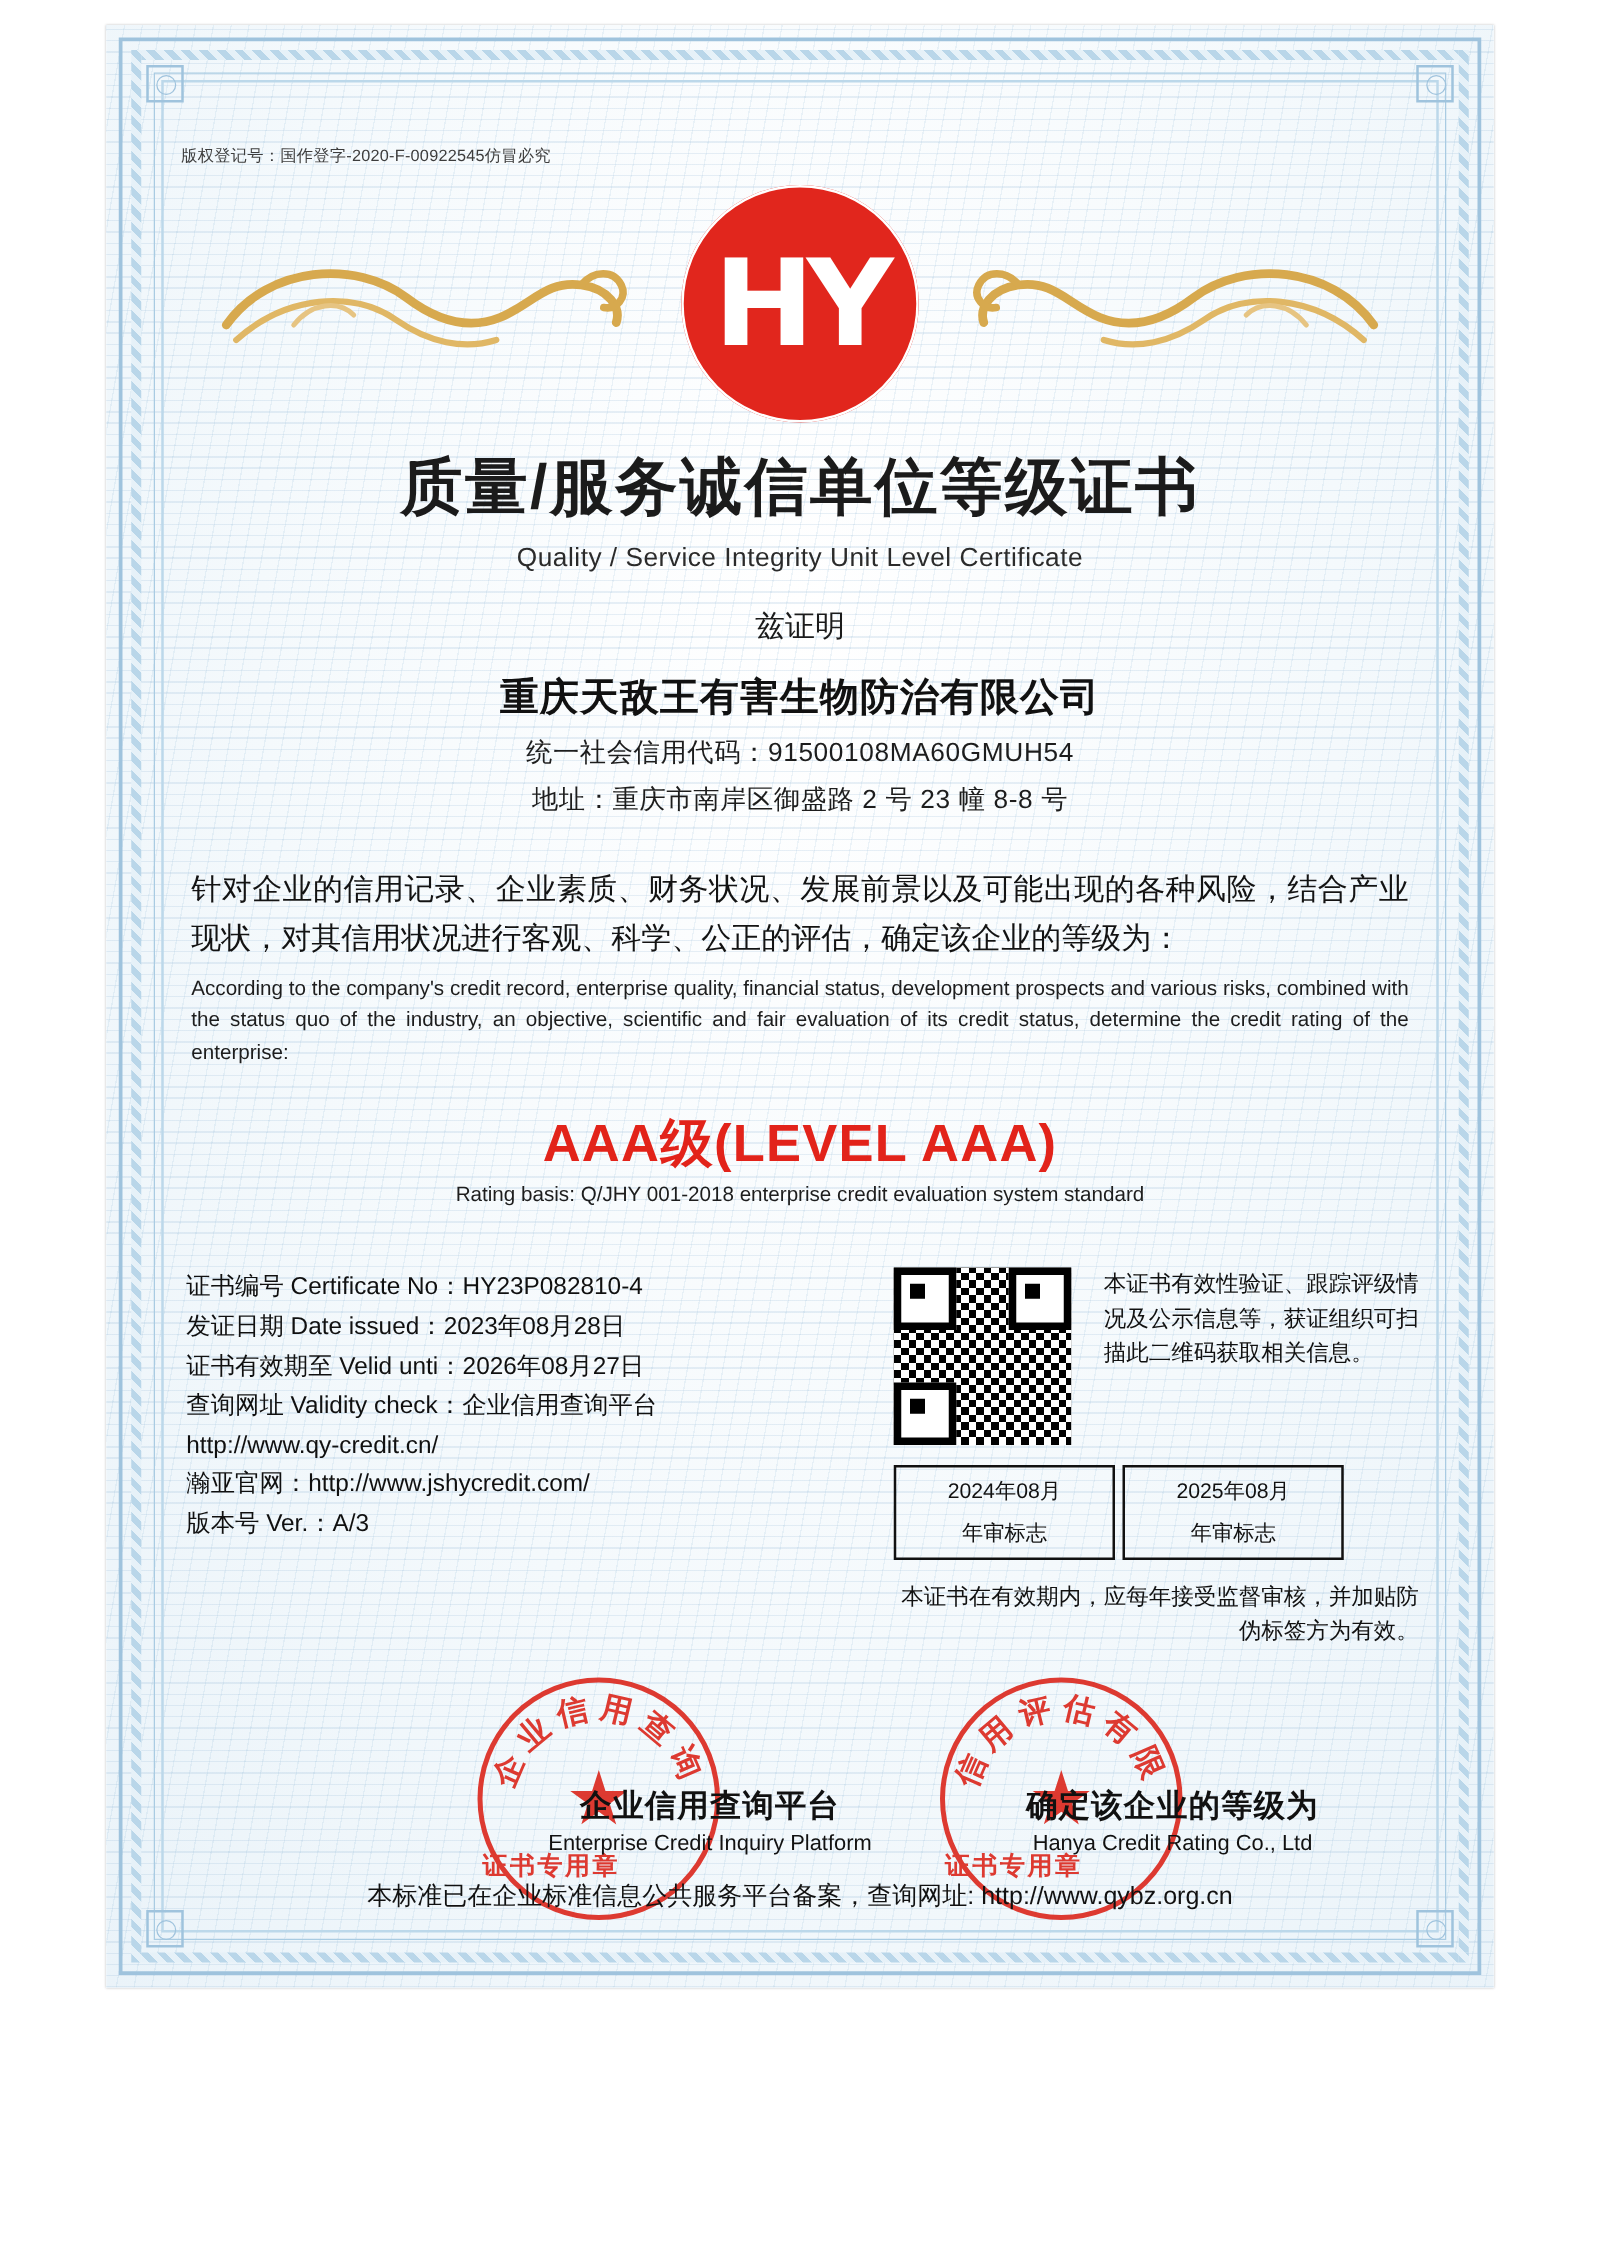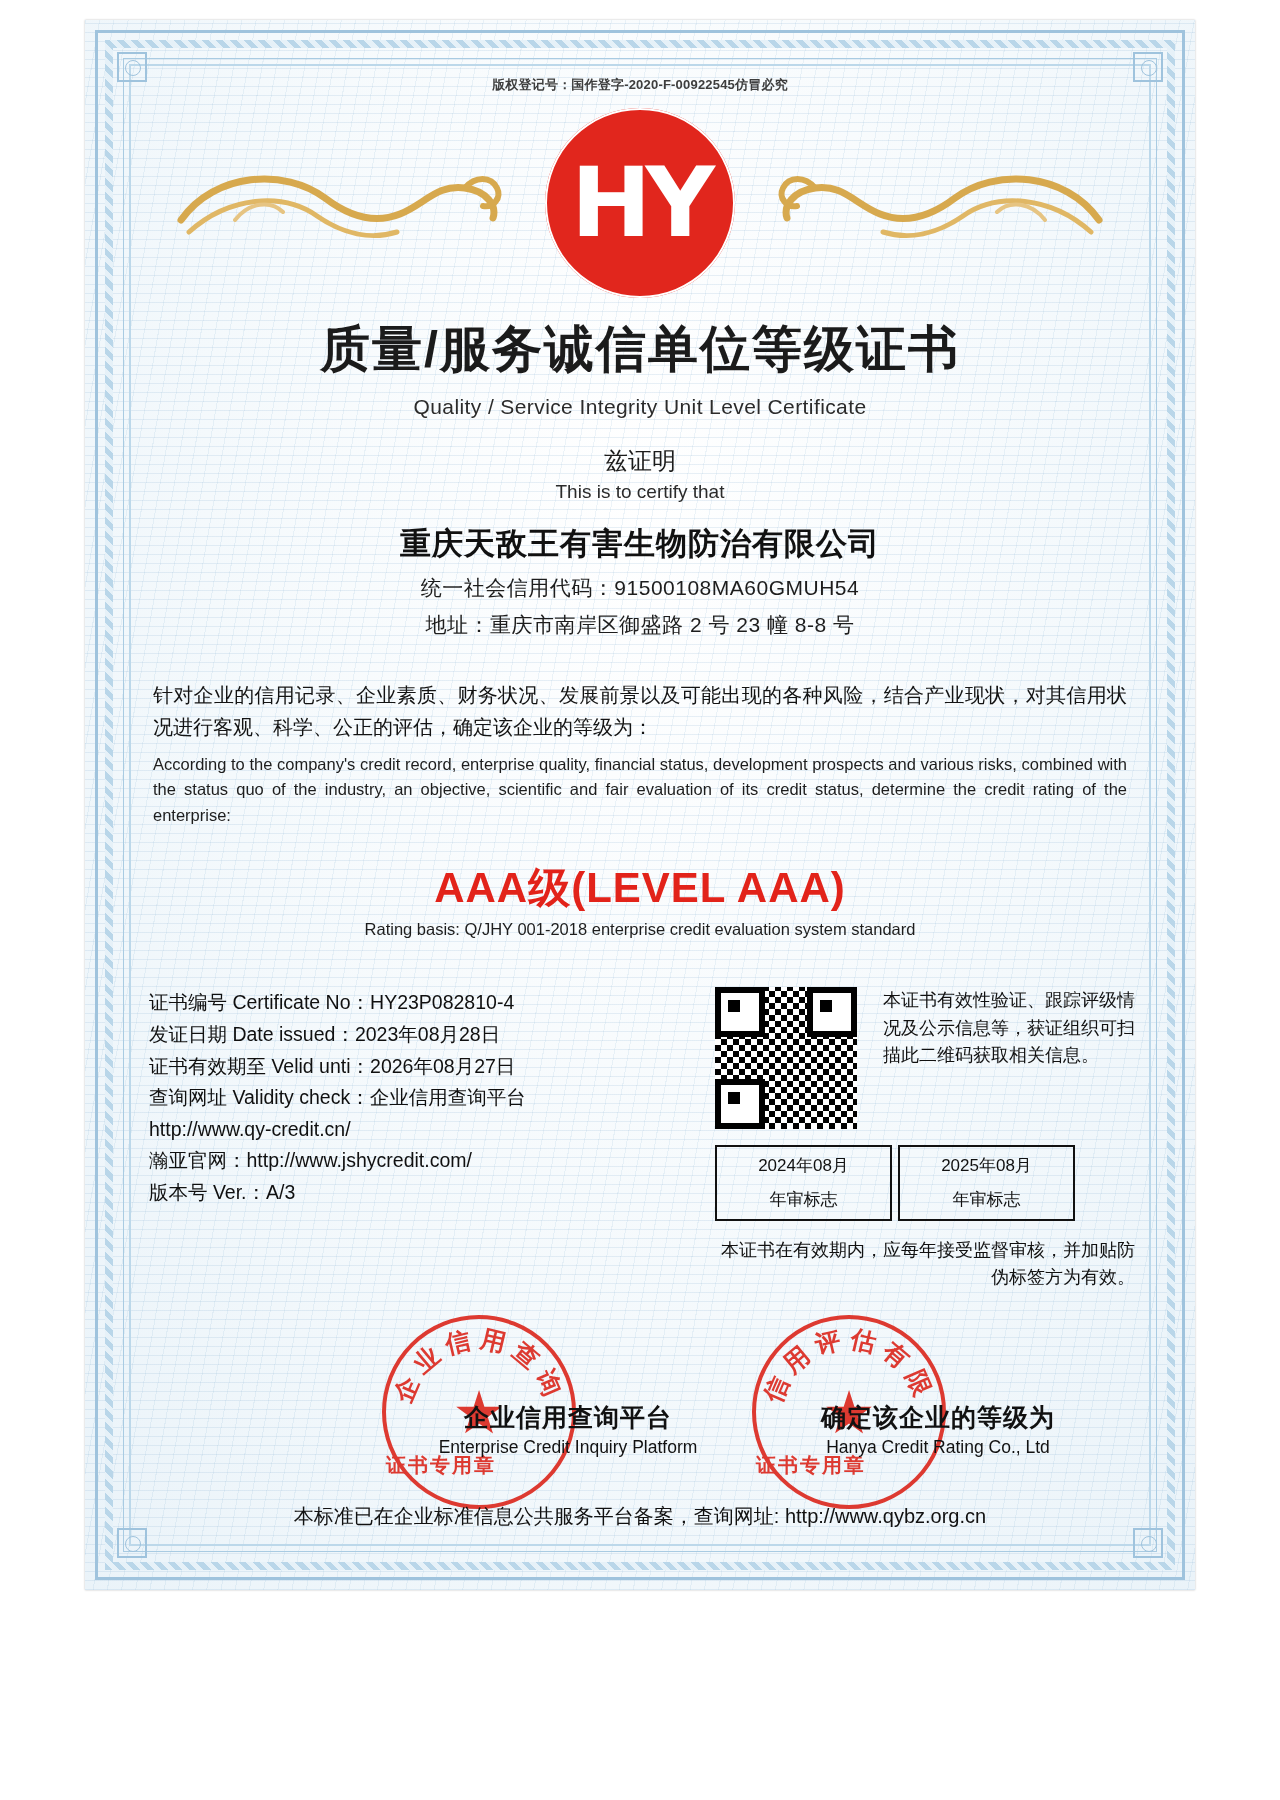--- a/index.html
+++ b/index.html
@@ -86,25 +86,24 @@
   .corner.tr { right: 32px; top: 32px; }
   .corner.bl { left: 32px; bottom: 32px; }
   .corner.br { right: 32px; bottom: 32px; }
 
   .content {
     position: absolute;
     left: 60px; right: 60px; top: 56px; bottom: 52px;
   }
 
   .copyright-line {
-    text-align: center;
     font-size: 13px;
     color: #3d3d3d;
     letter-spacing: .2px;
-    font-weight: bold;
+    margin-top: 40px;
   }
 
   
   .logo-row {
     position: relative;
     height: 210px;
     margin-top: 6px;
   }
   .flourish {
     position: absolute;
@@ -177,21 +176,21 @@
     margin-top: 9px;
     letter-spacing: .5px;
   }
 
   
   .body-block {
     margin-top: 40px;
     padding: 0 8px;
   }
   .body-cn {
-    font-size: 20px;
+    font-size: 24px;
     line-height: 1.62;
     color: #131313;
     text-align: justify;
     text-indent: 0;
     margin-top: 36px;
   }
   .body-en {
     font-size: 16.5px;
     line-height: 1.55;
     color: #1d1d1d;
@@ -417,21 +416,20 @@
           <path d="M60,58 C74,40 96,38 108,50" fill="none" stroke="#e6c482" stroke-width="4" stroke-linecap="round"></path>
         </svg>
       </div>
       <div class="logo-circle">HY</div>
     </div>
 
     <div class="title-cn">质量/服务诚信单位等级证书</div>
     <div class="title-en">Quality / Service Integrity Unit Level Certificate</div>
 
     <div class="certify-cn">兹证明</div>
-    <div class="certify-en">This is to certify that</div>
 
     <div class="company">重庆天敌王有害生物防治有限公司</div>
     <div class="credit-code">统一社会信用代码：91500108MA60GMUH54</div>
     <div class="address">地址：重庆市南岸区御盛路 2 号 23 幢 8-8 号</div>
 
     <div class="body-block">
       <div class="body-cn">针对企业的信用记录、企业素质、财务状况、发展前景以及可能出现的各种风险，结合产业现状，对其信用状况进行客观、科学、公正的评估，确定该企业的等级为：</div>
       <div class="body-en">According to the company's credit record, enterprise quality, financial status, development prospects and various risks, combined with the status quo of the industry, an objective, scientific and fair evaluation of its credit status, determine the credit rating of the enterprise:</div>
     </div>
 

